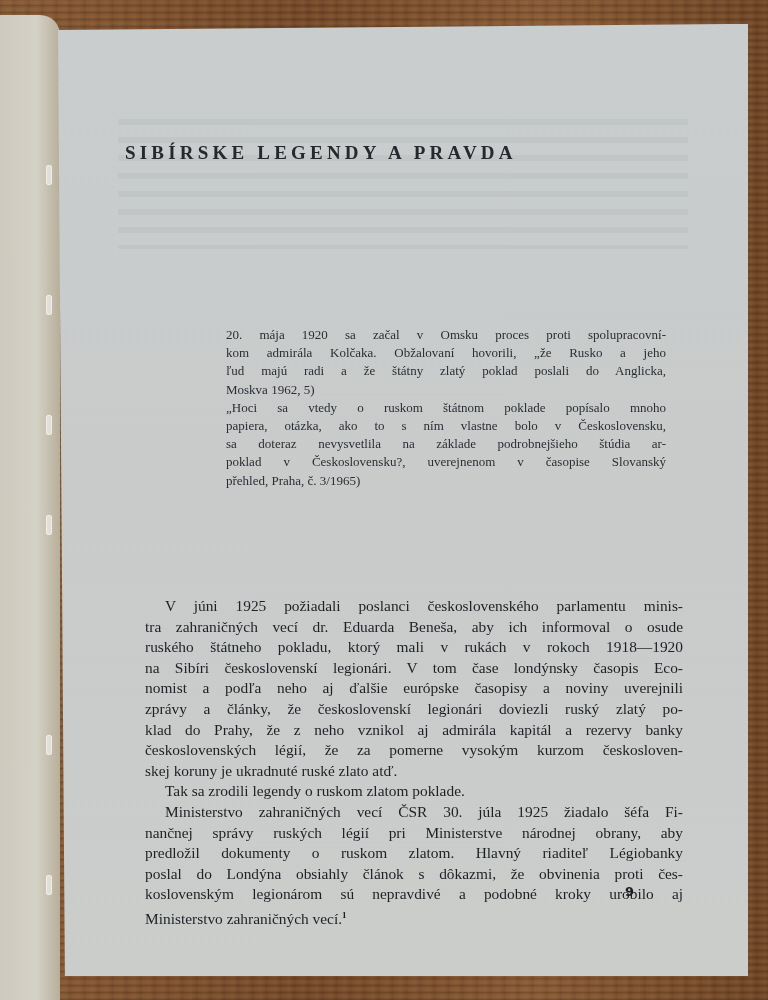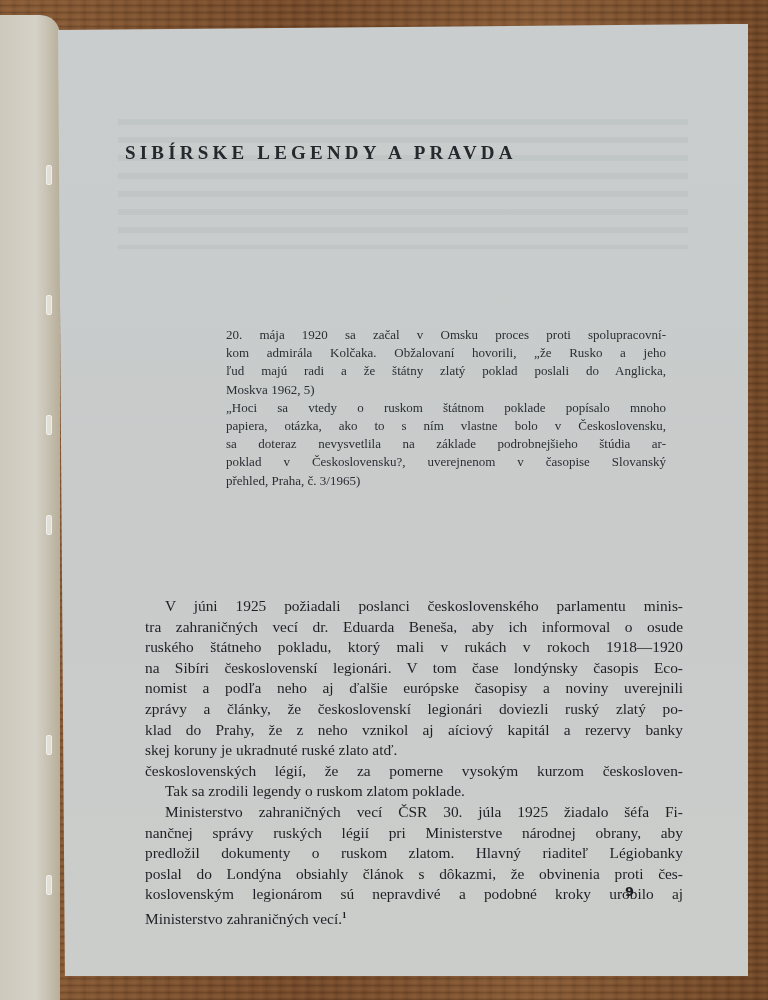--- a/index.html
+++ b/index.html
@@ -165,23 +165,23 @@
       </p>
     </div>
 
     <div class="body-text">
       <span class="line indent">V júni 1925 požiadali poslanci československého parlamentu minis-</span>
       <span class="line">tra zahraničných vecí dr. Eduarda Beneša, aby ich informoval o osude</span>
       <span class="line">ruského štátneho pokladu, ktorý mali v rukách v rokoch 1918—1920</span>
       <span class="line">na Sibíri československí legionári. V tom čase londýnsky časopis Eco-</span>
       <span class="line">nomist a podľa neho aj ďalšie európske časopisy a noviny uverejnili</span>
       <span class="line">zprávy a články, že československí legionári doviezli ruský zlatý po-</span>
-      <span class="line">klad do Prahy, že z neho vznikol aj aíciový kapitál a rezervy banky</span>
+      <span class="line">klad do Prahy, že z neho vznikol aj admirála kapitál a rezervy banky</span>
+      <span class="line">československých légií, že za pomerne vysokým kurzom českosloven-</span>
       <span class="line last">skej koruny je ukradnuté ruské zlato atď.</span>
-      <span class="line">československých légií, že za pomerne vysokým kurzom českosloven-</span>
 
       <span class="line last indent">Tak sa zrodili legendy o ruskom zlatom poklade.</span>
 
       <span class="line indent">Ministerstvo zahraničných vecí ČSR 30. júla 1925 žiadalo šéfa Fi-</span>
       <span class="line">nančnej správy ruských légií pri Ministerstve národnej obrany, aby</span>
       <span class="line">predložil dokumenty o ruskom zlatom. Hlavný riaditeľ Légiobanky</span>
       <span class="line">poslal do Londýna obsiahly článok s dôkazmi, že obvinenia proti čes-</span>
       <span class="line">koslovenským legionárom sú nepravdivé a podobné kroky urobilo aj</span>
       <span class="line last"><span>Ministerstvo zahraničných vecí.</span><sup class="fn">1</sup></span>
     </div>

